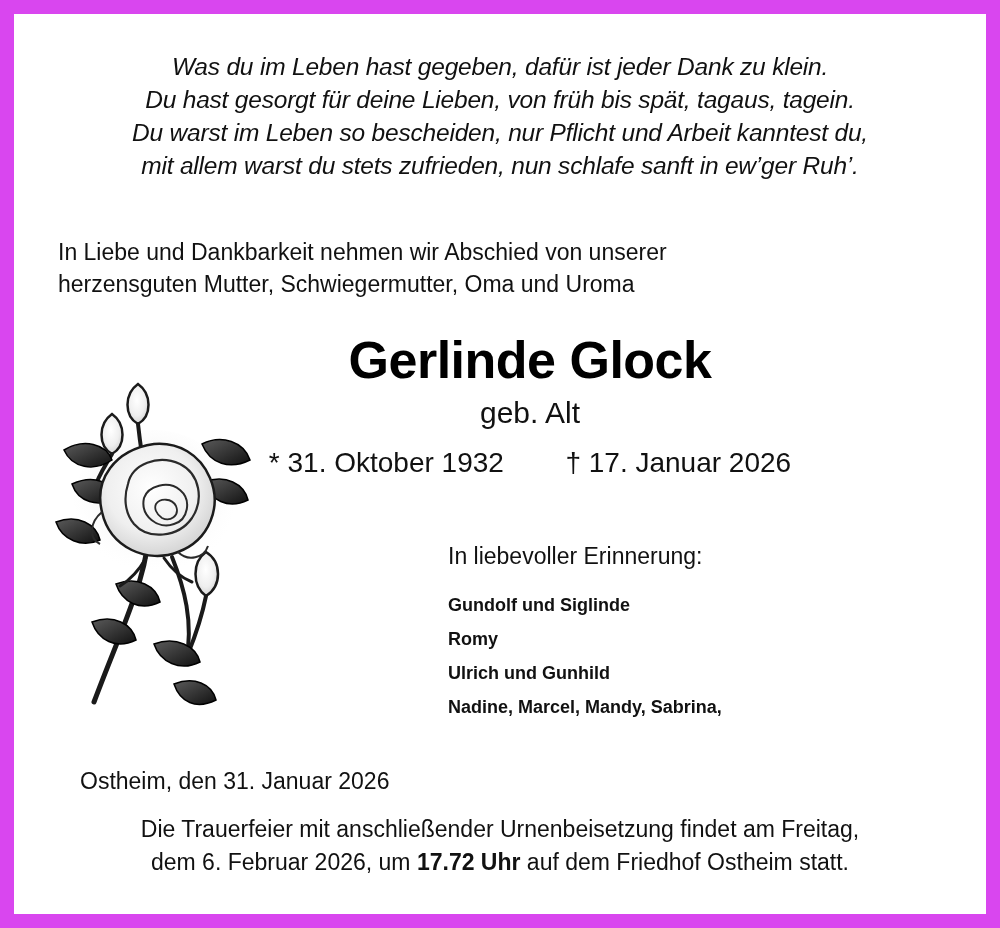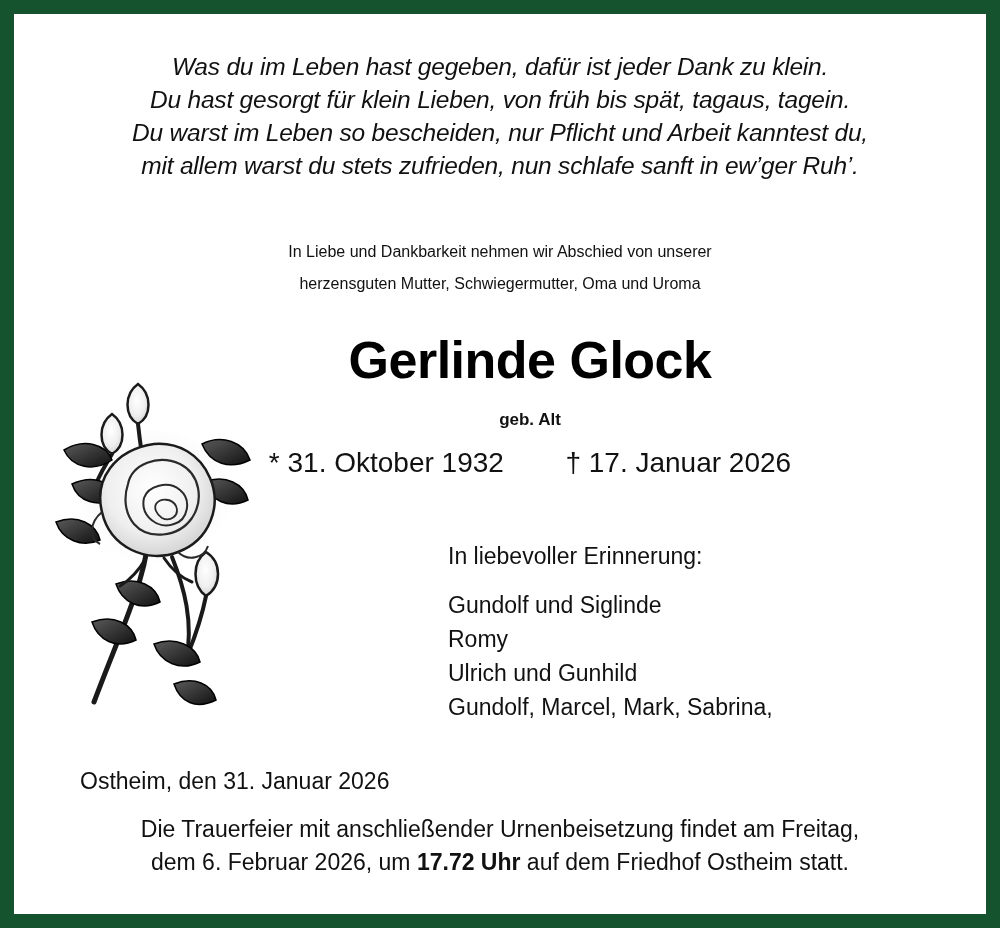--- a/index.html
+++ b/index.html
@@ -7,21 +7,21 @@
     padding: 0;
     background: #ffffff;
   }
   body {
     font-family: "Liberation Sans", sans-serif;
   }
   .page {
     position: relative;
     width: 1000px;
     height: 928px;
-    background: #14532d;
+    background: #d946ef;
     box-sizing: border-box;
     padding: 14px 14px 14px 14px;
     overflow: hidden;
   }
   .card {
     position: relative;
     width: 100%;
     height: 100%;
     background: #ffffff;
     box-sizing: border-box;
@@ -34,41 +34,40 @@
     font-style: italic;
     font-size: 24.5px;
     line-height: 33px;
     color: #111111;
     letter-spacing: -0.2px;
   }
   .verse div { white-space: nowrap; }
 
   .intro {
     margin-top: 54px;
-    text-align: center;
-    font-size: 16px;
+    font-size: 23px;
     line-height: 32px;
     color: #111111;
   }
 
   .name {
     margin-top: 30px;
     text-align: center;
     font-size: 52px;
     font-weight: bold;
     letter-spacing: -0.5px;
     color: #000000;
     padding-left: 60px;
   }
 
   .born-name {
-    margin-top: 20px;
-    text-align: center;
-    font-size: 17px;
-    font-weight: bold;
+    margin-top: 6px;
+    text-align: center;
+    font-size: 30px;
+    font-weight: normal;
     color: #111111;
     padding-left: 60px;
   }
 
   .dates {
     margin-top: 17px;
     text-align: center;
     font-size: 28px;
     color: #111111;
     padding-left: 60px;
@@ -78,22 +77,22 @@
   .memory-block {
     margin-top: 64px;
     padding-left: 390px;
   }
   .memory-title {
     font-size: 23px;
     color: #111111;
     margin-bottom: 18px;
   }
   .memory-list {
-    font-size: 23px;
-    font-weight: normal;
+    font-size: 18px;
+    font-weight: bold;
     line-height: 34px;
     color: #111111;
   }
 
   .place-date {
     margin-top: 44px;
     font-size: 23px;
     color: #111111;
     padding-left: 22px;
   }
@@ -118,21 +117,21 @@
   .rose svg { display: block; }
 </style>
 </head>
 <body>
 
 <div class="page">
   <div class="card">
 
     <div class="verse">
       <div>Was du im Leben hast gegeben, dafür ist jeder Dank zu klein.</div>
-      <div>Du hast gesorgt für klein Lieben, von früh bis spät, tagaus, tagein.</div>
+      <div>Du hast gesorgt für deine Lieben, von früh bis spät, tagaus, tagein.</div>
       <div>Du warst im Leben so bescheiden, nur Pflicht und Arbeit kanntest du,</div>
       <div>mit allem warst du stets zufrieden, nun schlafe sanft in ew’ger Ruh’.</div>
     </div>
 
     <div class="intro">
       <div>In Liebe und Dankbarkeit nehmen wir Abschied von unserer</div>
       <div>herzensguten Mutter, Schwiegermutter, Oma und Uroma</div>
     </div>
 
     <div class="name">Gerlinde Glock</div>
@@ -143,21 +142,21 @@
       <span class="gap"></span>
       <span>† 17. Januar 2026</span>
     </div>
 
     <div class="memory-block">
       <div class="memory-title">In liebevoller Erinnerung:</div>
       <div class="memory-list">
         <div>Gundolf und Siglinde</div>
         <div>Romy</div>
         <div>Ulrich und Gunhild</div>
-        <div>Gundolf, Marcel, Mark, Sabrina,</div>
+        <div>Nadine, Marcel, Mandy, Sabrina,</div>
       </div>
     </div>
 
     <div class="place-date">Ostheim, den 31. Januar 2026</div>
 
     <div class="service">
       <div>Die Trauerfeier mit anschließender Urnenbeisetzung findet am Freitag,</div>
       <div>
         <span>dem 6. Februar 2026, um </span><b>17.72 Uhr</b><span> auf dem Friedhof Ostheim statt.</span>
       </div>

